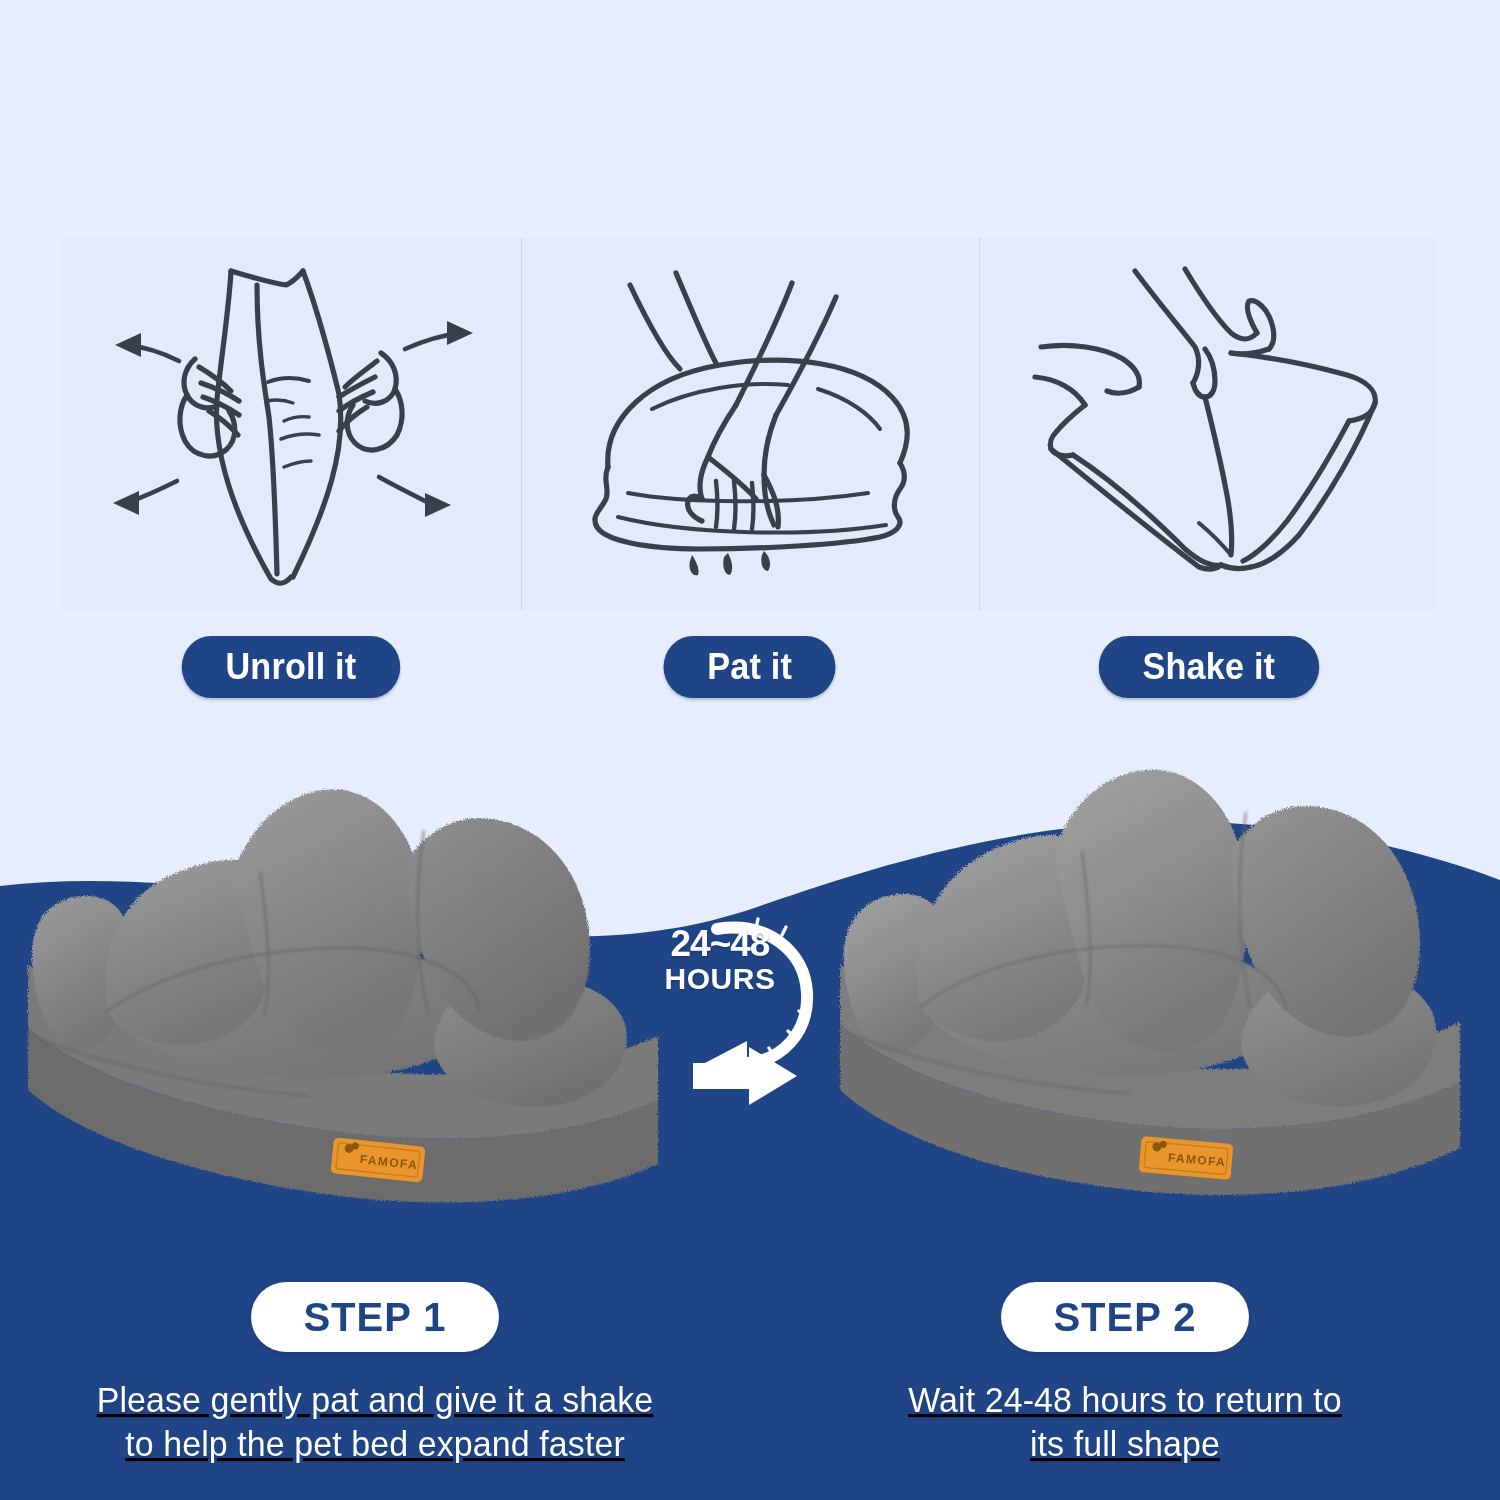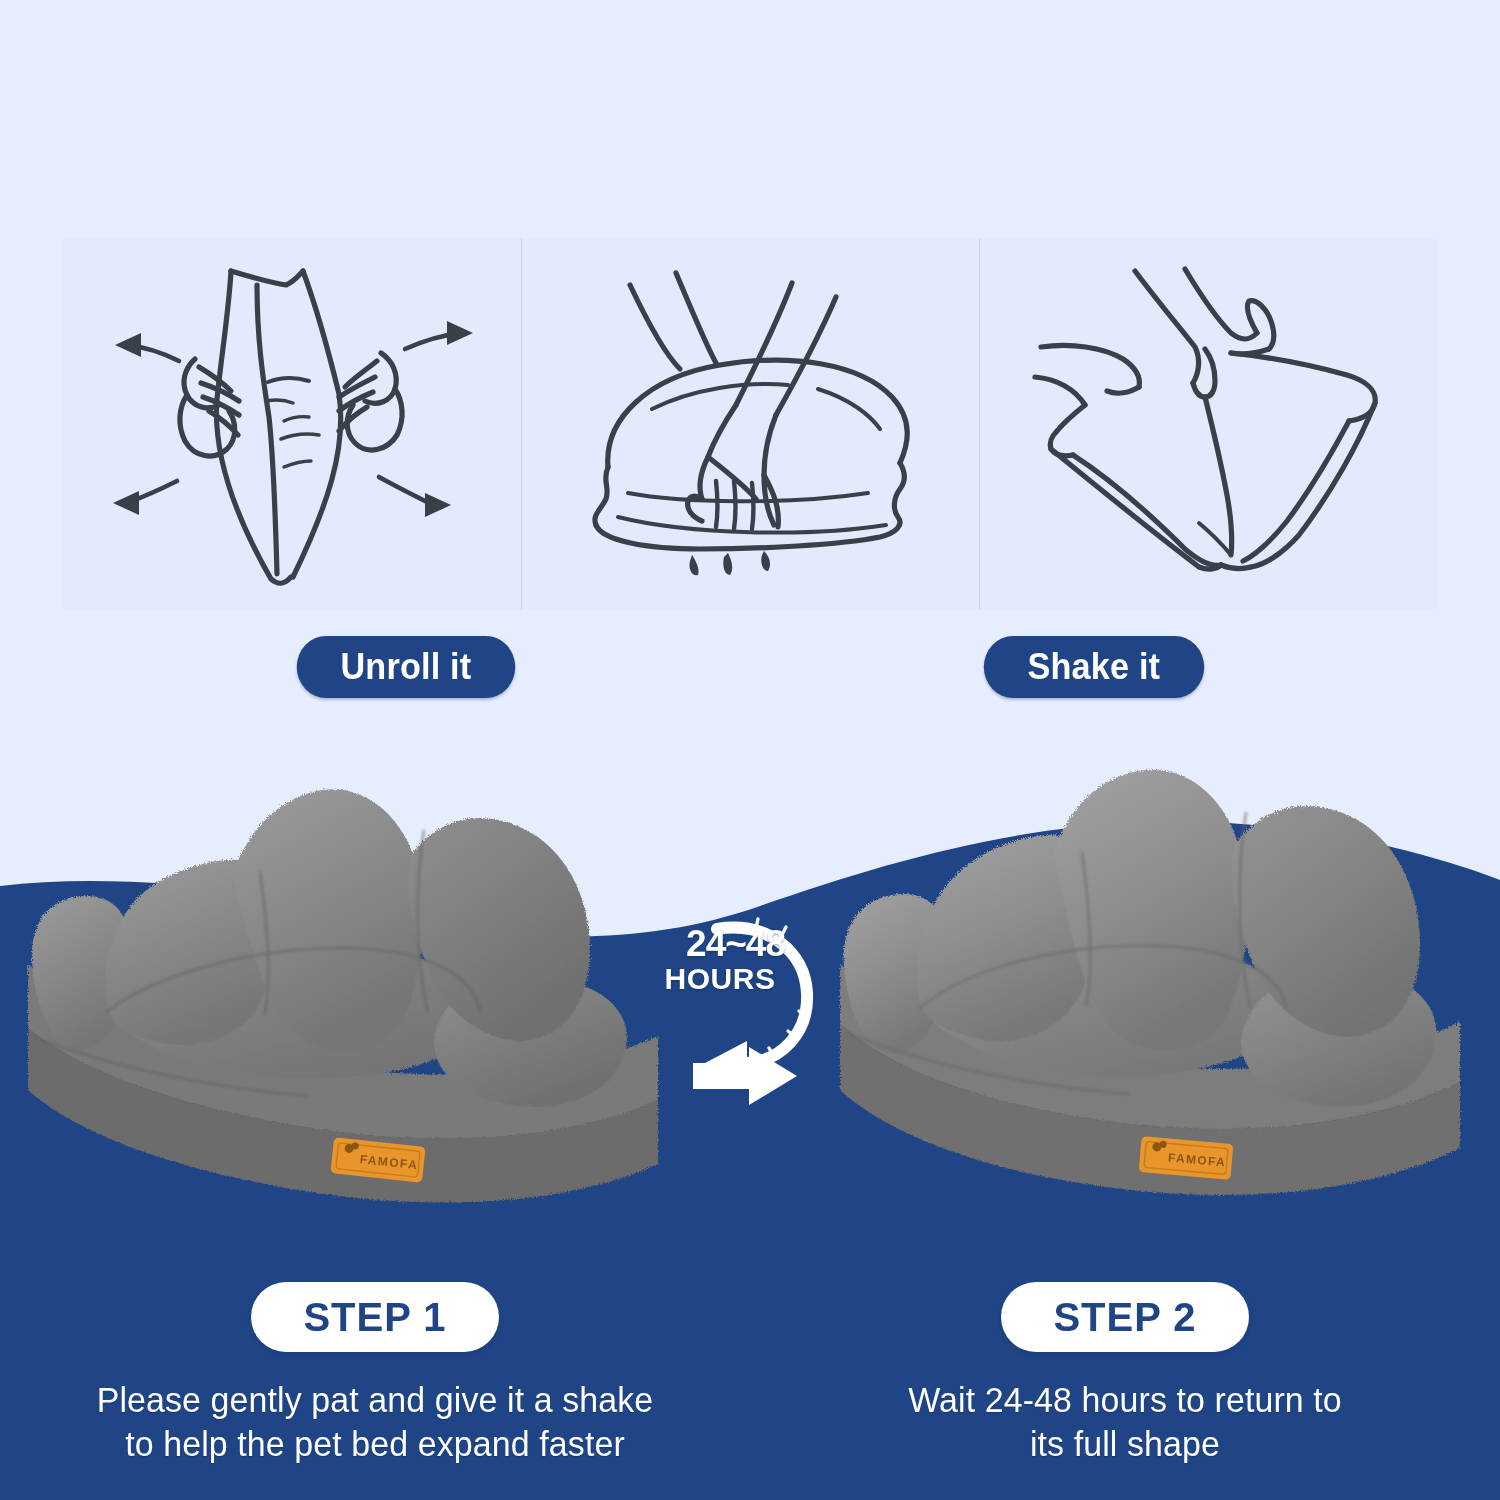--- a/index.html
+++ b/index.html
@@ -91,28 +91,28 @@
     position:absolute;
     left:655px; top:915px;
     width:190px; height:205px;
   }
   #transition .hours-text {
     position:absolute; left:0; top:10px; width:130px;
     color:#ffffff; text-align:center;
     text-shadow:0 1px 2px rgba(10,30,70,0.45);
   }
   #transition .hours-big {
-    font-size:37px; font-weight:bold; letter-spacing:-1px; line-height:1;text-align:right;
+    font-size:37px; font-weight:bold; letter-spacing:-1px; line-height:1;
   }
   #transition .hours-small {
     font-size:30px; font-weight:bold; letter-spacing:0.5px; line-height:1.15;
   }
 
   
-  .step-col { position:absolute; text-align:center; }
+  .step-col { position:absolute; text-align:center;text-decoration:underline; }
   #step-col-1 { left:0px; top:1282px; width:750px; }
   #step-col-2 { left:750px; top:1282px; width:750px; }
   .step-badge {
     display:inline-block;
     background:#ffffff;
     color:#1f4586;
     font-size:40px;
     font-weight:bold;
     letter-spacing:1px;
     border-radius:40px;
@@ -246,20 +246,23 @@
       </svg>
       </span>
     </div>
   </div>
 
   <div class="pills">
     <div class="pill-cell">
       <div class="pill">Unroll it</div>
     </div>
     <div class="pill-cell">
+      <div class="pill">Pat it</div>
+    </div>
+    <div class="pill-cell">
       <div class="pill">Shake it</div>
     </div>
   </div>
 
   <svg id="navy-region" viewBox="0 0 1500 1500" preserveAspectRatio="none">
     <path d="M0 886
              C 120 872 260 890 390 916
              C 520 942 640 948 760 906
              C 880 864 1010 826 1150 822
              C 1270 818 1400 842 1500 880

